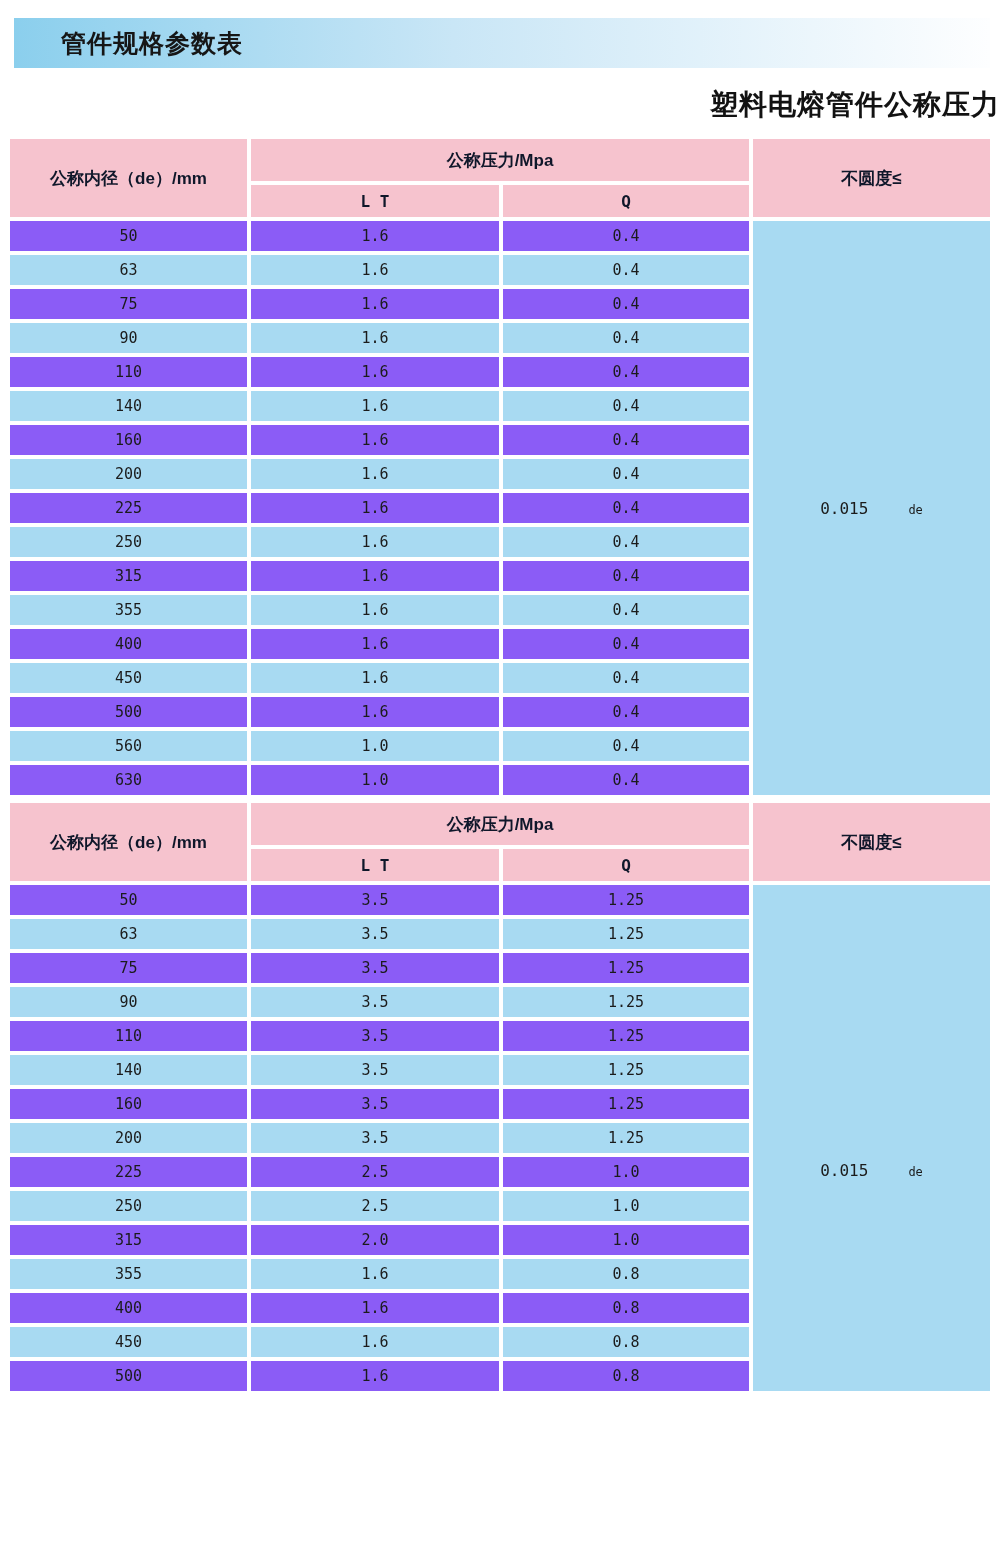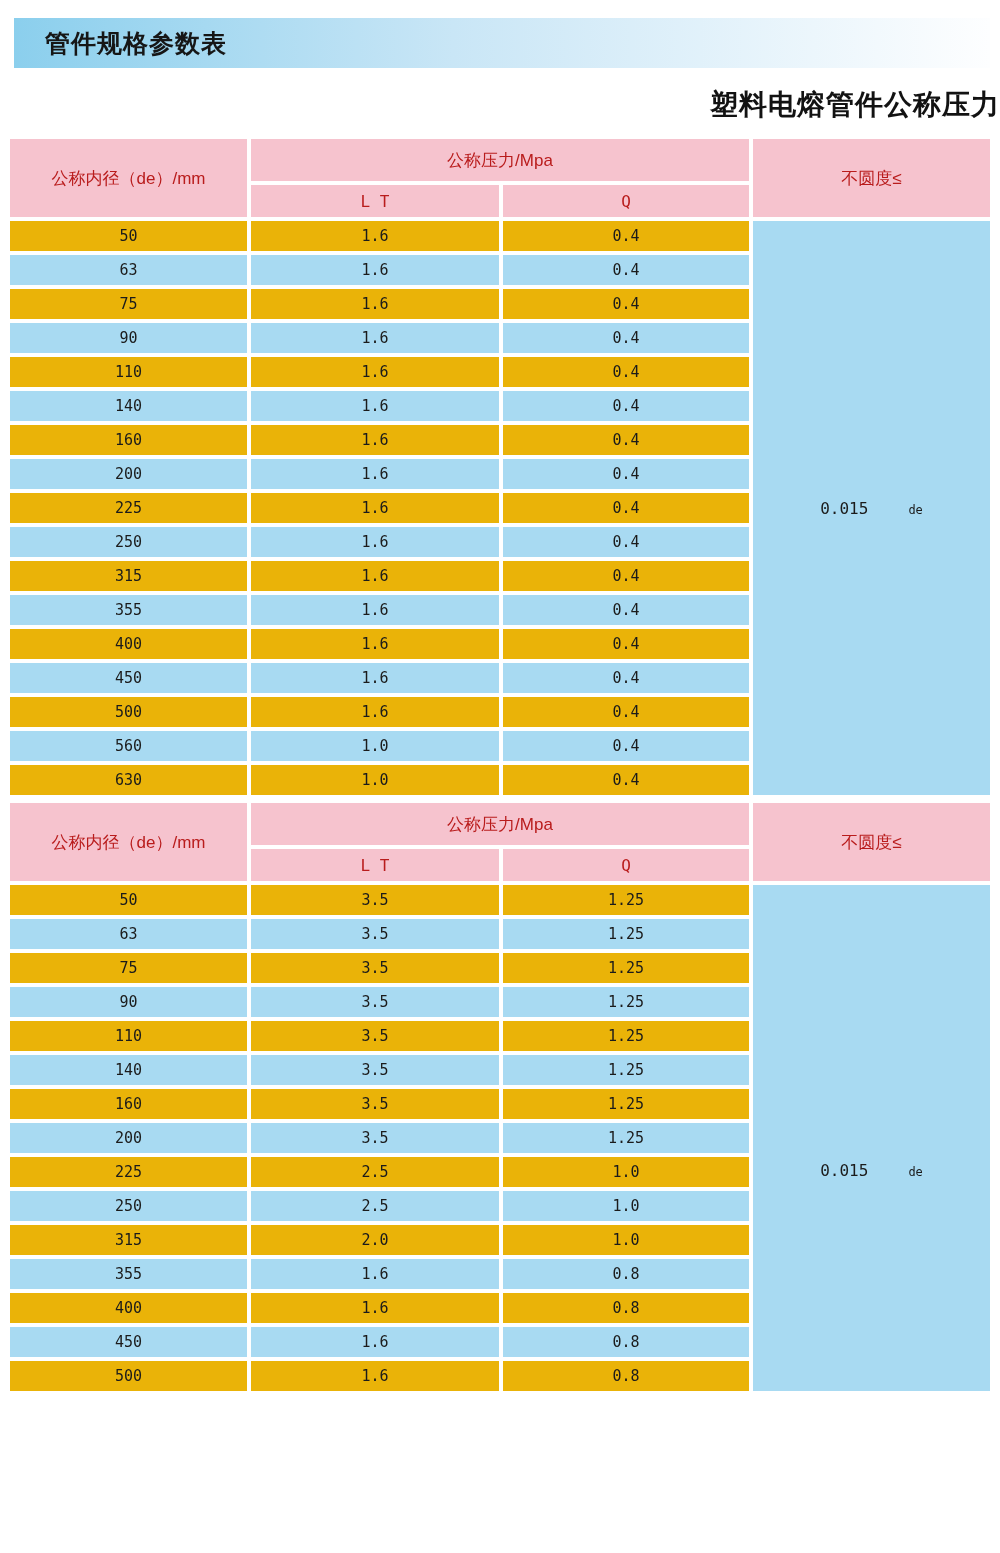--- a/index.html
+++ b/index.html
@@ -16,21 +16,21 @@
 
   
   .banner {
     margin: 18px 10px 0 14px;
     height: 50px;
     background: linear-gradient(to right, #8bcfed 0%, #c9e6f6 45%, #fdfeff 100%);
     display: flex;
     align-items: center;
   }
   .banner-title {
-    margin: 0;
+    margin: 16px;
     padding-left: 31px;
     font-size: 25px;
     font-weight: bold;
     color: #161616;
     letter-spacing: 1px;
   }
 
   .section-title {
     margin: 0;
     padding-left: 46px;
@@ -57,38 +57,38 @@
   .spec-table col.c4 { width: 237px; }
 
   .spec-table th, .spec-table td {
     text-align: center;
     vertical-align: middle;
     padding: 0;
     margin: 0;
   }
   .spec-table th {
     background: #f6c3ce;
-    font-weight: normal;
+    font-weight: bold;
     font-size: 17px;
-    color: #b91c1c;
+    color: #0f172a;
   }
   .spec-table thead tr:first-child th { height: 42px; }
   .spec-table thead tr:last-child  th { height: 32px; }
   .spec-table th.sub {
     font-family: "DejaVu Sans Mono", monospace;
     font-size: 16px;
   }
 
   .spec-table td {
     height: 30px;
     font-family: "DejaVu Sans Mono", monospace;
     font-size: 15px;
     color: #1b1b1b;
   }
-  .spec-table td.orange { background: #eab308; }
+  .spec-table td.orange { background: #8b5cf6; }
   .spec-table td.blue   { background: #a8daf2; }
 
   .ovality-wrap { display: inline-block; white-space: nowrap; }
   .ovality-value { font-size: 16px; }
   .ovality-unit  { font-size: 12px; margin-left: 40px; }
   
   .t1 .ovality-wrap { position: relative; top: 32px; }
 
   .note {
     margin: 12px 10px 0 14px;

